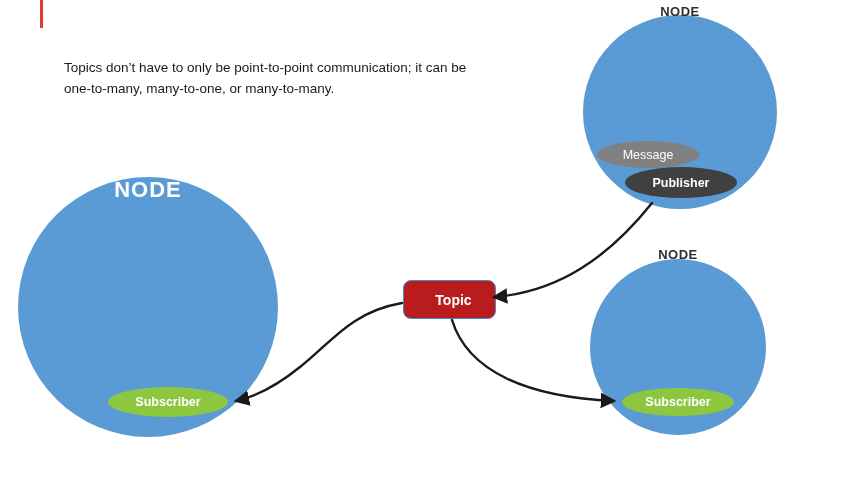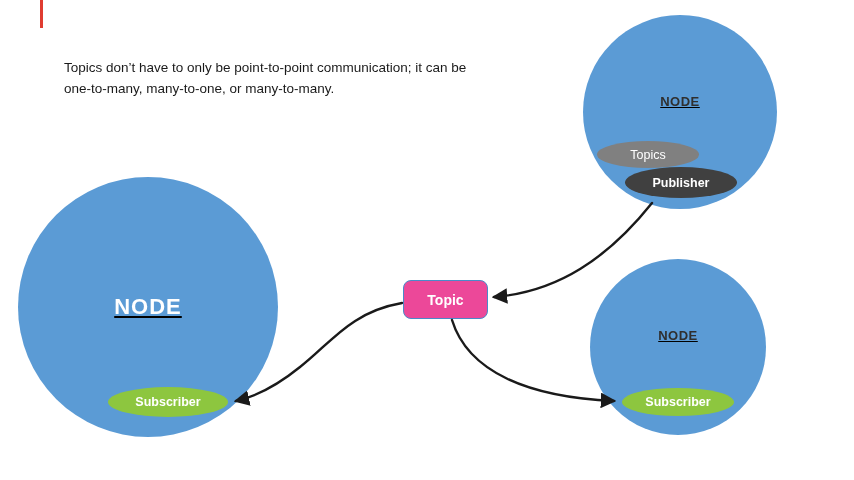--- a/index.html
+++ b/index.html
@@ -35,23 +35,21 @@
     font-size: 13.5px;
     line-height: 1.55;
     color: #1a1a1a;
   }
 
   .node-circle {
     position: absolute;
     border-radius: 50%;
     background: #5b9bd5;
     display: flex;
-    align-items: center;
     justify-content: center;
-    text-decoration: underline;
   }
   .node-left   { left: 18px;  top: 177px; width: 260px; height: 260px; }
   .node-tr     { left: 583px; top: 15px;  width: 194px; height: 194px; }
   .node-br     { left: 590px; top: 259px; width: 176px; height: 176px; }
 
   .node-label-big {
     color: #ffffff;
     font-weight: bold;
     font-size: 22px;
     letter-spacing: 1px;
@@ -80,29 +78,30 @@
   .pill-publisher  { left: 625px; top: 167px; width: 112px; height: 31px; background: #404040; }
   .pill-sub-left   { left: 108px; top: 387px; width: 120px; height: 30px; background: #8dc63f; }
   .pill-sub-right  { left: 622px; top: 388px; width: 112px; height: 28px; background: #8dc63f; }
 
   .topic-box {
     position: absolute;
     left: 403px;
     top: 280px;
     width: 83px;
     height: 37px;
-    background: #ec4899;
+    background: #b91c1c;
     border: 1px solid #4a8ac9;
     border-radius: 8px;
     display: flex;
     align-items: center;
     justify-content: center;
     color: #ffffff;
     font-weight: bold;
     font-size: 14px;
+    padding-left: 8px;
   }
 
   .arrow-layer {
     position: absolute;
     left: 0;
     top: 0;
     pointer-events: none;
     z-index: 5;
   }
   .arrow-path {
@@ -126,21 +125,21 @@
   </div>
 
   <div class="node-circle node-tr">
     <span class="node-label-dark">NODE</span>
   </div>
 
   <div class="node-circle node-br">
     <span class="node-label-dark">NODE</span>
   </div>
 
-  <div class="pill pill-message">Topics</div>
+  <div class="pill pill-message">Message</div>
 
   <div class="pill pill-publisher">Publisher</div>
 
   <div class="pill pill-sub-left">Subscriber</div>
 
   <div class="pill pill-sub-right">Subscriber</div>
 
   <div class="topic-box">Topic</div>
 
   <svg class="arrow-layer" width="854" height="480" viewBox="0 0 854 480">

